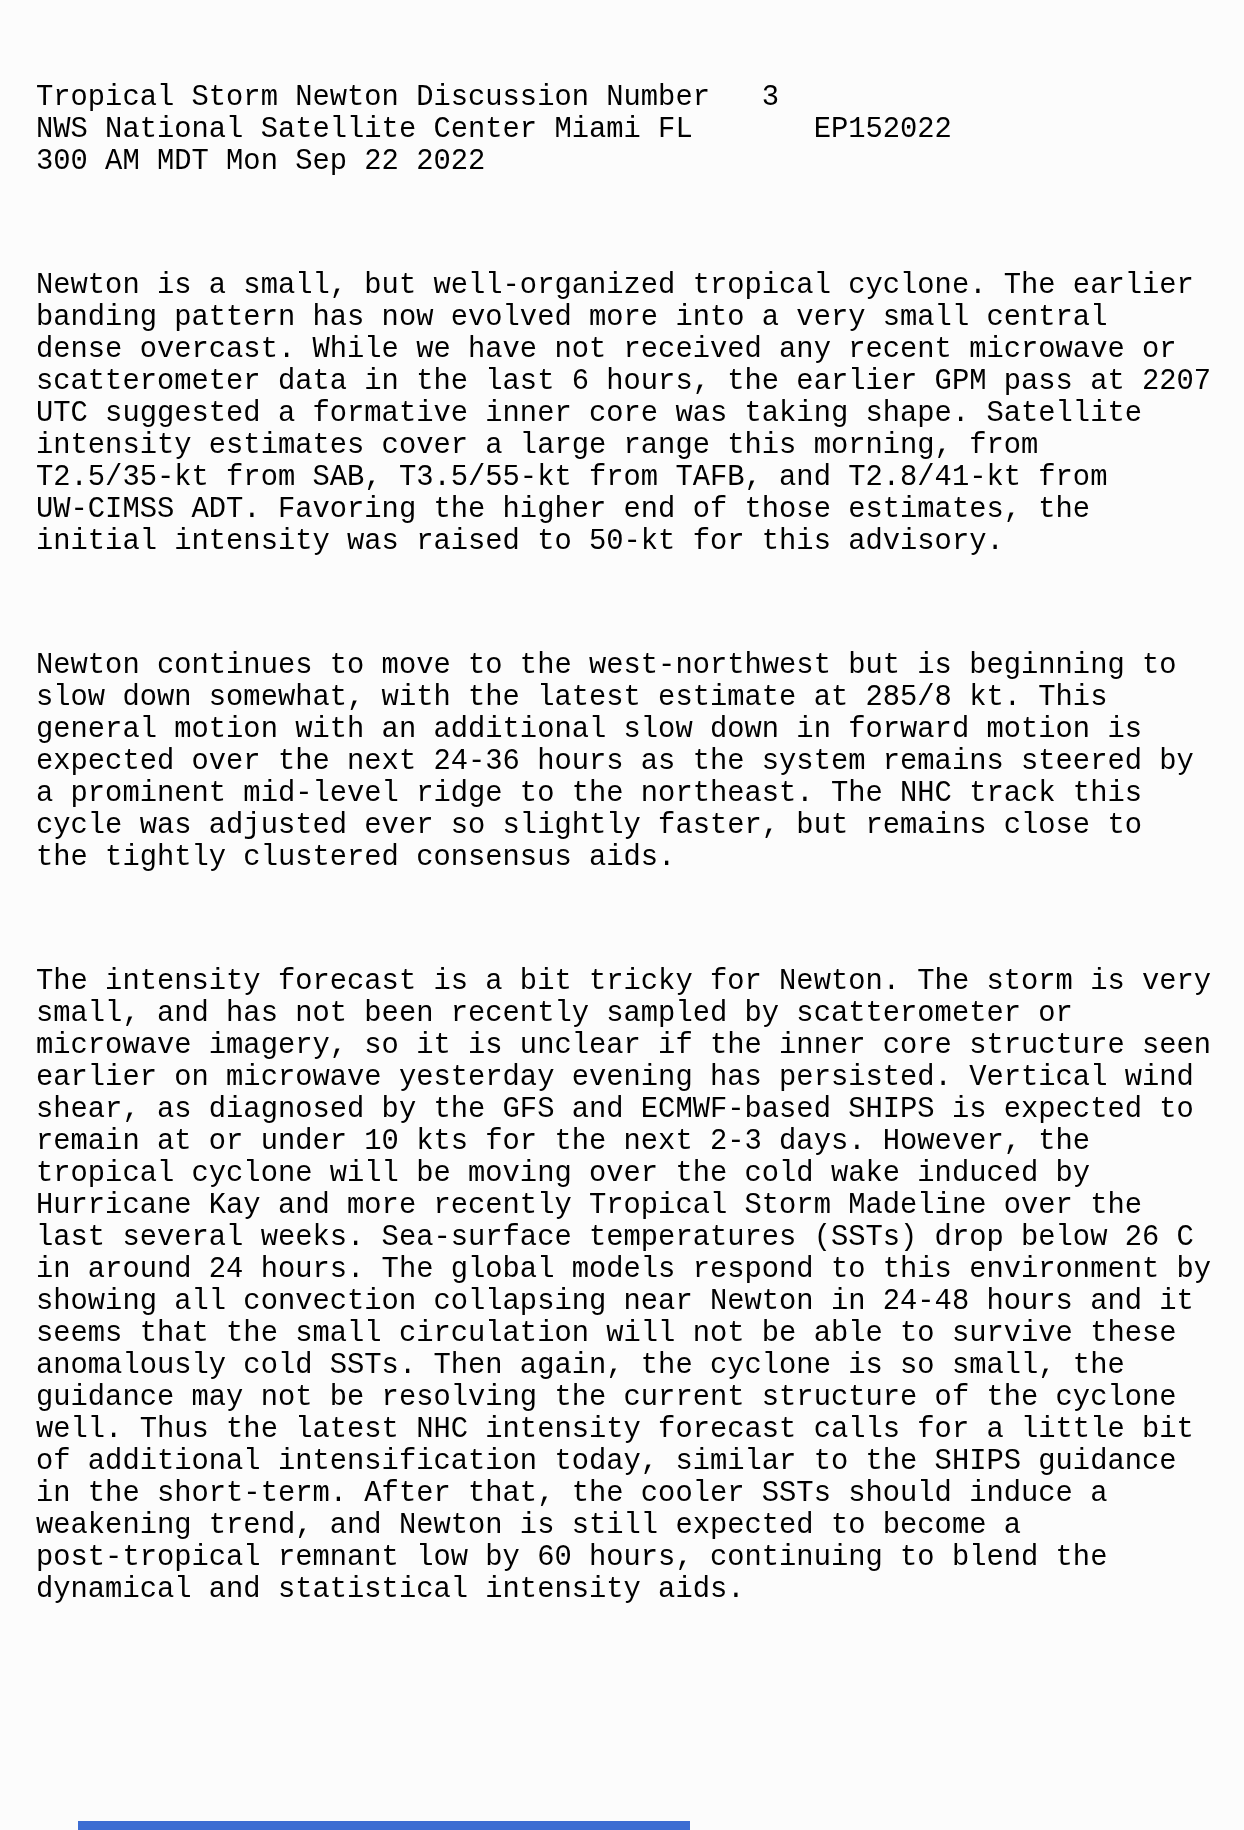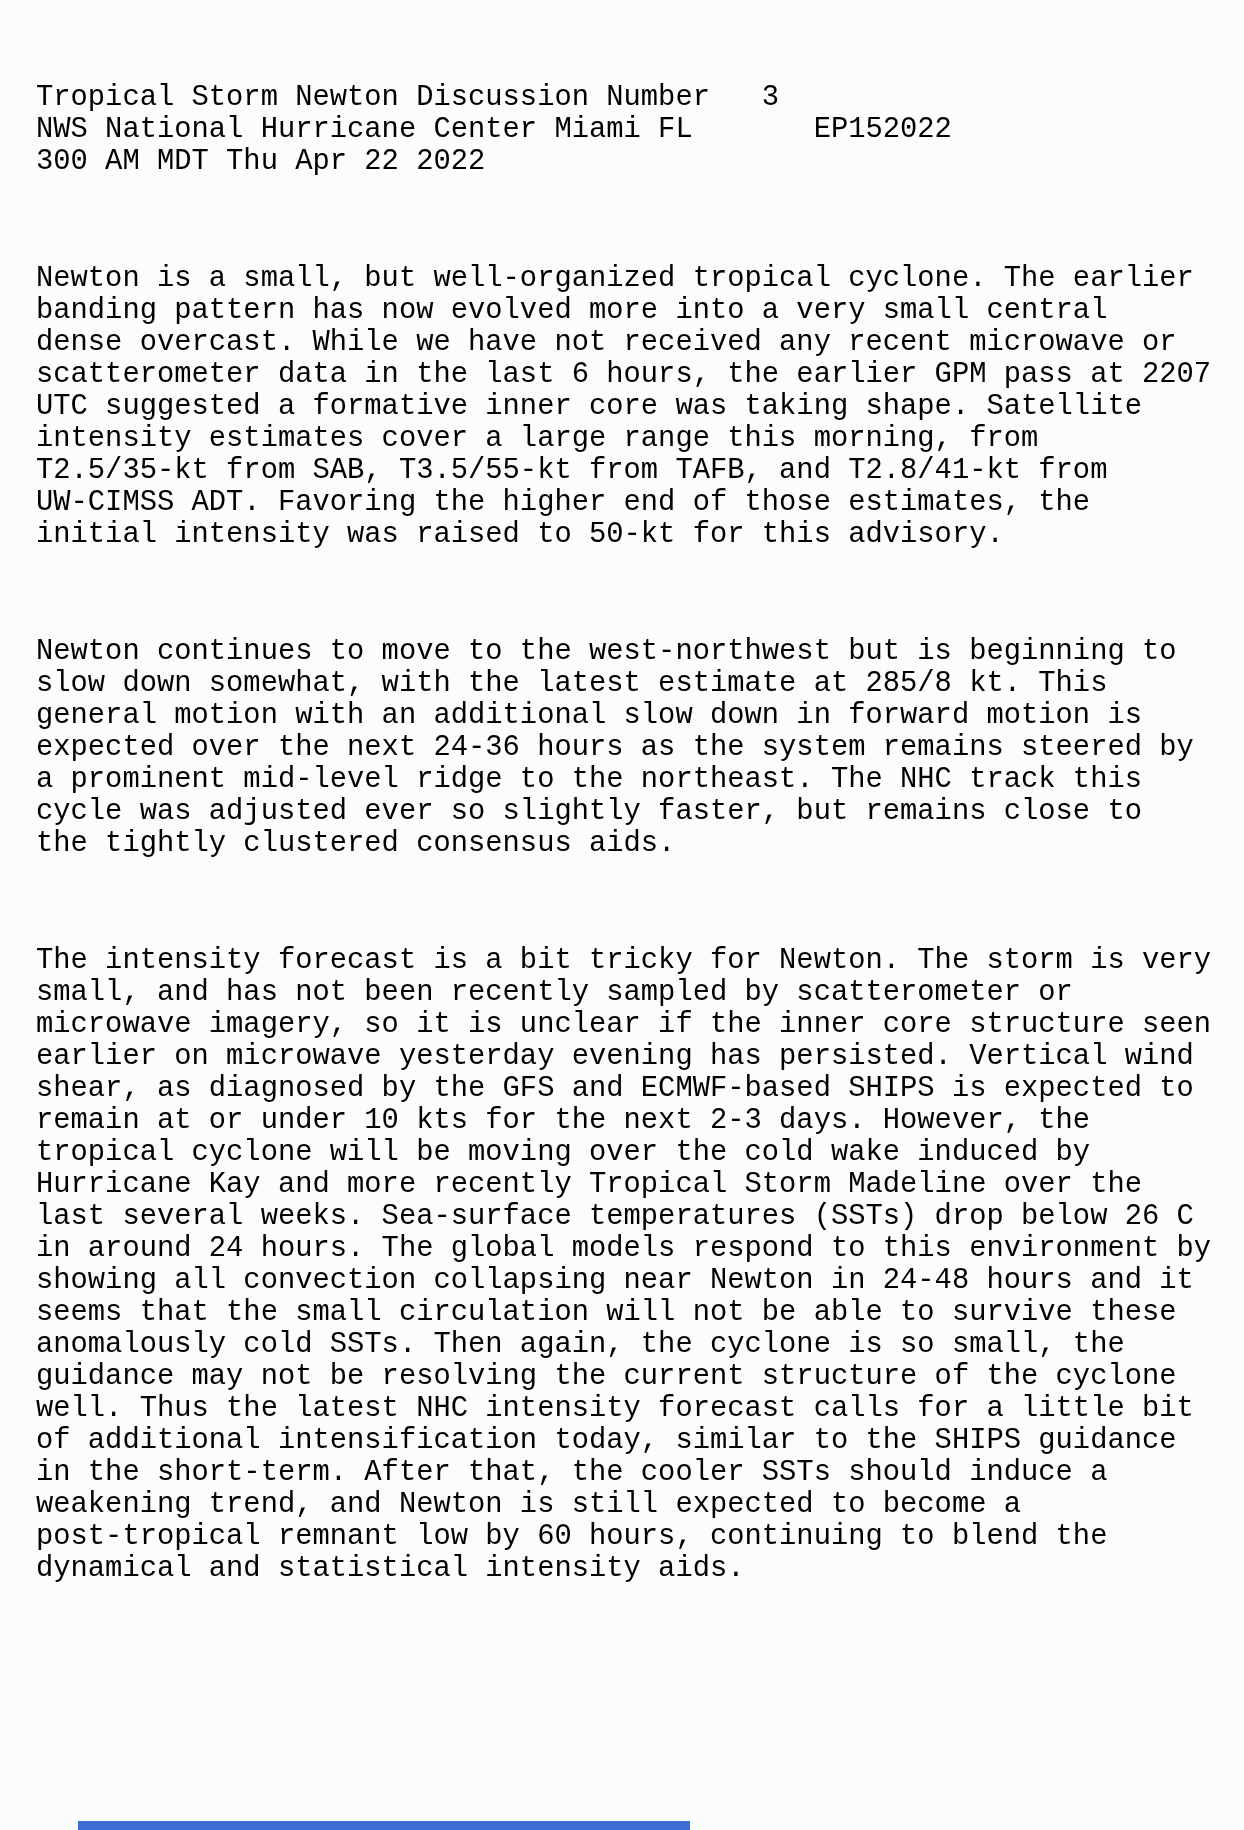--- a/index.html
+++ b/index.html
@@ -11,35 +11,35 @@
     overflow: hidden;
   }
   .doc {
     font-family: "Liberation Mono", "DejaVu Sans Mono", monospace;
     font-size: 28.8px;
     line-height: 32px;
     color: #000000;
     white-space: pre;
     padding: 18px 0 0 36px;
   }
-  .block + .block { margin-top: 21px; }
+  .block + .block { margin-top: 28px; }
   .bottom-bar {
     position: absolute;
     left: 78px;
     bottom: 0;
     width: 612px;
     height: 9px;
   }
 </style>
 </head>
 <body>
 
 <div class="page" style="background: rgb(252, 252, 252);">
   <div class="doc" style="color: rgb(0, 0, 0);">
-    <div class="block"><div>Tropical Storm Newton Discussion Number   3</div><div>NWS National Hurricane Center Miami FL       EP152022</div><div>300 AM MDT Thu Apr 22 2022</div></div>
+    <div class="block"><div>Tropical Storm Newton Discussion Number   3</div><div>NWS National Satellite Center Miami FL       EP152022</div><div>300 AM MDT Mon Sep 22 2022</div></div>
     <div class="block">Newton is a small, but well-organized tropical cyclone. The earlier
 banding pattern has now evolved more into a very small central
 dense overcast. While we have not received any recent microwave or
 scatterometer data in the last 6 hours, the earlier GPM pass at 2207
 UTC suggested a formative inner core was taking shape. Satellite
 intensity estimates cover a large range this morning, from
 T2.5/35-kt from SAB, T3.5/55-kt from TAFB, and T2.8/41-kt from
 UW-CIMSS ADT. Favoring the higher end of those estimates, the
 initial intensity was raised to 50-kt for this advisory.</div>
     <div class="block">Newton continues to move to the west-northwest but is beginning to

